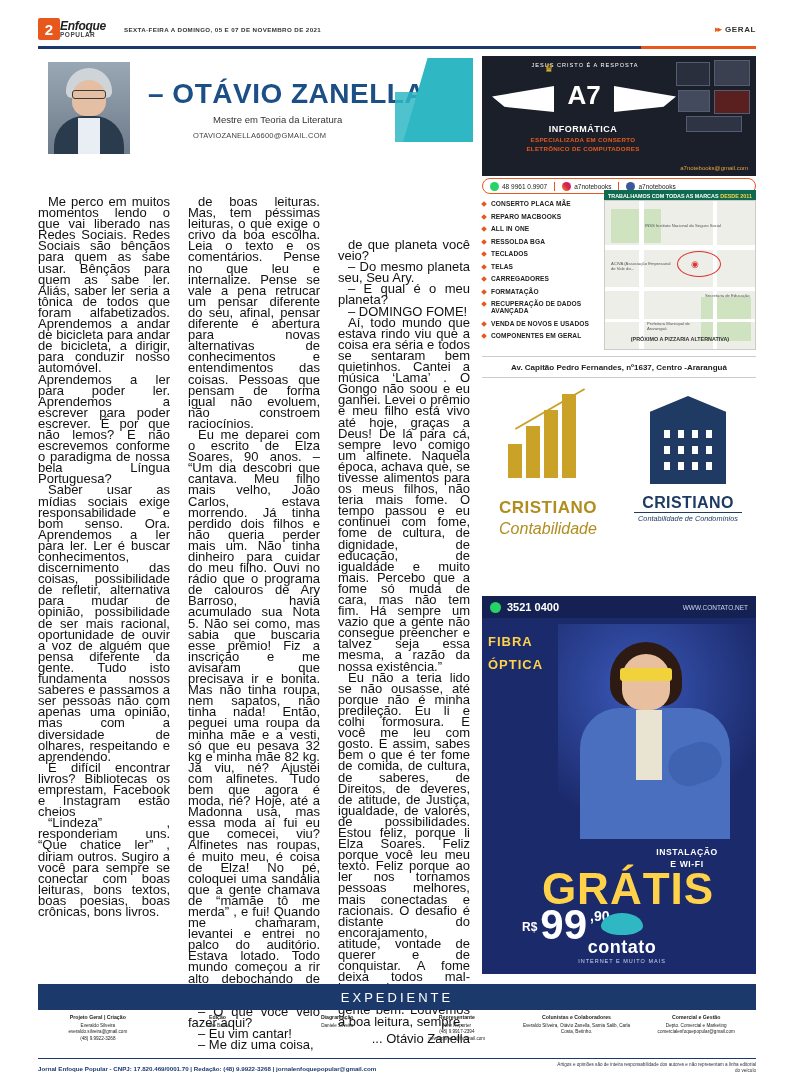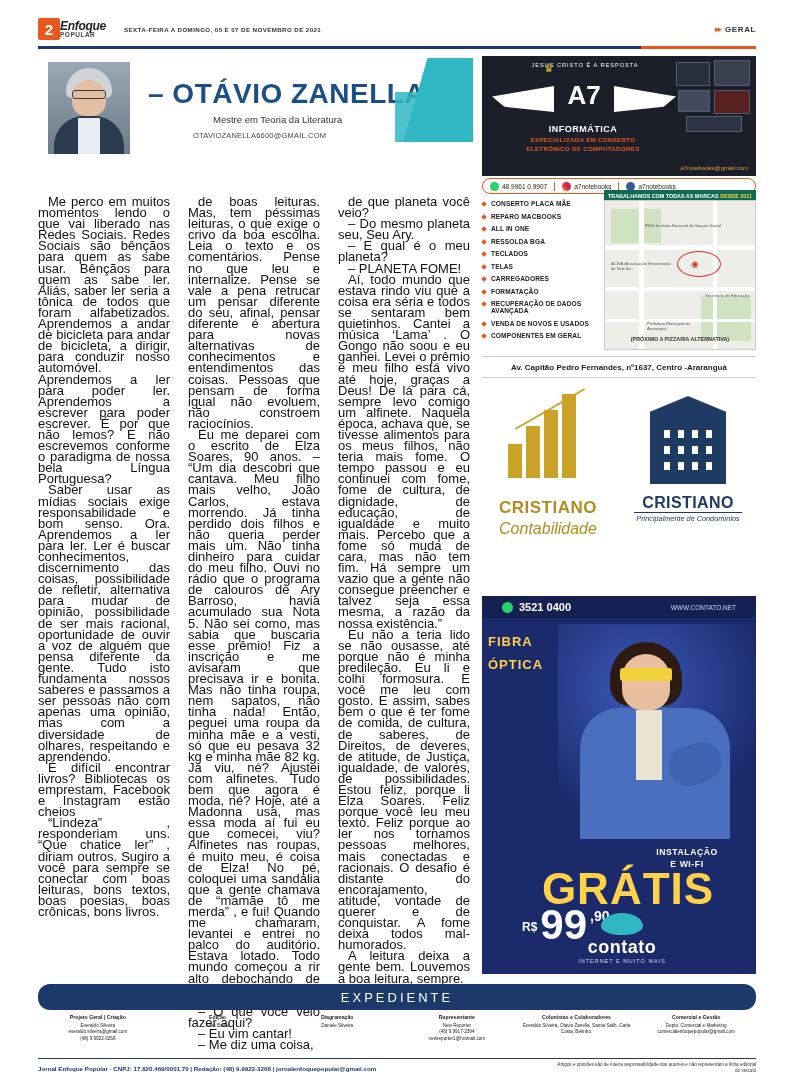--- a/index.html
+++ b/index.html
@@ -114,21 +114,21 @@
   .ad-admin { position:absolute; left:620px; top:386px; width:136px; height:200px; text-align:center;}
   .ad-admin .bld { position:absolute; left:30px; top:10px; width:76px; height:88px; background:#1f3b63;
      clip-path: polygon(0 18%, 50% 0, 100% 18%, 100% 100%, 0 100%);}
   .ad-admin .win { position:absolute; background:#fff; width:6px; height:8px;}
   .ad-admin .nm { position:absolute; left:0; top:108px; width:136px; font-size:16px; font-weight:bold; color:#1f3b63; letter-spacing:.4px;}
   .ad-admin .sb { position:absolute; left:0; top:128px; width:136px; font-size:7.3px; font-style:italic; color:#1f3b63;}
   .ad-admin .rule { position:absolute; left:14px; top:126px; width:108px; height:1px; background:#1f3b63;}
 
   
   .ad-contato { position:absolute; left:482px; top:596px; width:274px; height:378px; background:#1b2a6b; overflow:hidden; }
-  .ad-contato .topbar { position:absolute; left:0; top:0; width:274px; height:22px; background:#142152; display:flex; align-items:center; gap:6px; padding:0 20px;}
+  .ad-contato .topbar { position:absolute; left:0; top:0; width:274px; height:22px; background:#142152; display:flex; align-items:center; gap:6px; padding:0 8px;}
   .ad-contato .topbar .wa { width:11px; height:11px; border-radius:50%; background:#25d366;}
   .ad-contato .phone { color:#fff; font-size:11px; font-weight:bold;}
   .ad-contato .site { color:#cfd6ef; font-size:6.5px; margin-left:auto;}
   .vtext { position:absolute; left:6px; top:38px; width:18px; color:#ffd24a; font-size:13px; font-weight:bold; line-height:15px; text-align:right; letter-spacing:1px;}
   .vtext span { display:block;}
   .person { position:absolute; right:0; top:28px; width:198px; height:215px; background: radial-gradient(circle at 40% 30%, #3a58b8 0%, #1b2a6b 70%); overflow:hidden;}
   .person .hair2 { position:absolute; left:52px; top:18px; width:72px; height:64px; background:#2d1a12; border-radius:36px 36px 20px 20px;}
   .person .face2 { position:absolute; left:64px; top:30px; width:48px; height:56px; background:#e8c0a0; border-radius:24px 24px 20px 20px;}
   .person .sun { position:absolute; left:62px; top:44px; width:52px; height:13px; background:#f2d23a; border-radius:3px;}
   .person .jack { position:absolute; left:22px; top:84px; width:150px; height:132px; background:#4a6fbf; border-radius:40px 40px 0 0;}
@@ -145,25 +145,25 @@
   .clogo .swoosh { width:42px; height:22px; margin:0 auto 2px; background:#2fb7c4; border-radius:50% 50% 50% 50%/60% 60% 40% 40%;}
   .clogo .nm { font-size:18px; color:#fff; font-weight:bold; letter-spacing:.5px;}
   .clogo .tg { font-size:5.5px; color:#cfd6ef; letter-spacing:1px;}
 
   
   .cols { position:absolute; left:38px; top:196px; width:432px; height:780px; }
   .col { position:absolute; top:0; width:132px; font-size:13px; line-height:11.1px; color:#111; text-align:justify; }
   .col p { margin:0; text-indent:10px; }
   .col.c1 { left:0; }
   .col.c2 { left:150px; }
-  .col.c3 { left:300px; }
+  .col.c3 { left:300px;margin-top:43px; }
 
   
   .exp-band { position:absolute; left:38px; top:984px; width:718px; height:26px; background:#1b3a6b; color:#fff;
-    display:flex; align-items:center; justify-content:center; font-size:13px; letter-spacing:3px;border-radius:12px;}
+    display:flex; align-items:center; justify-content:center; font-size:13px; letter-spacing:3px;}
   .exp-grid { position:absolute; left:38px; top:1014px; width:718px; height:42px; display:flex; }
   .exp-cell { flex:1; text-align:center; font-size:4.6px; color:#222; line-height:6.6px; padding:0 4px;}
   .exp-cell .h { font-weight:bold; font-size:5.2px; margin-bottom:2px;}
   .foot-rule { position:absolute; left:38px; top:1058px; width:718px; height:1px; background:#1b3a6b;}
   .foot { position:absolute; left:38px; top:1062px; width:718px; display:flex; align-items:center; }
   .foot .ftext { font-size:6.2px; font-weight:bold; color:#1b3a6b;}
   .foot .fnote { margin-left:auto; width:200px; text-align:right; font-size:4.6px; color:#333; line-height:6px;}
 </style>
 </head>
 <body>
@@ -213,21 +213,21 @@
       <p>de boas leituras. Mas, tem péssimas leituras, o que exige o crivo da boa escolha. Leia o texto e os comentários. Pense no que leu e internalize. Pense se vale a pena retrucar um pensar diferente do seu, afinal, pensar diferente é abertura para novas alternativas de conhecimentos e entendimentos das coisas. Pessoas que pensam de forma igual não evoluem, não constroem raciocínios.</p>
       <p>Eu me deparei com o escrito de Elza Soares, 90 anos. – “Um dia descobri que cantava. Meu filho mais velho, João Carlos, estava morrendo. Já tinha perdido dois filhos e não queria perder mais um. Não tinha dinheiro para cuidar do meu filho. Ouvi no rádio que o programa de calouros de Ary Barroso, havia acumulado sua Nota 5. Não sei como, mas sabia que buscaria esse prêmio! Fiz a inscrição e me avisaram que precisava ir e bonita. Mas não tinha roupa, nem sapatos, não tinha nada! Então, peguei uma roupa da minha mãe e a vesti, só que eu pesava 32 kg e minha mãe 82 kg. Já viu, né? Ajustei com alfinetes. Tudo bem que agora é moda, né? Hoje, até a Madonna usa, mas essa moda aí fui eu que comecei, viu? Alfinetes nas roupas, é muito meu, é coisa de Elza! No pé, coloquei uma sandália que a gente chamava de “mamãe tô me merda” , e fui! Quando me chamaram, levantei e entrei no palco do auditório. Estava lotado. Todo mundo começou a rir alto debochando de mim. Seu Ary me chamou e perguntou:</p>
       <p>– O que você veio fazer aqui?</p>
       <p>– Eu vim cantar!</p>
       <p>– Me diz uma coisa,</p>
     </div>
     <div class="col c3">
       <p>de que planeta você veio?</p>
       <p>– Do mesmo planeta seu, Seu Ary.</p>
       <p>– E qual é o meu planeta?</p>
-      <p>– PLANETA FOME!</p>
+      <p>– DOMINGO FOME!</p>
       <p>Aí, todo mundo que estava rindo viu que a coisa era séria e todos se sentaram bem quietinhos. Cantei a música ‘Lama’ . O Gongo não soou e eu ganhei. Levei o prêmio e meu filho está vivo até hoje, graças a Deus! De lá para cá, sempre levo comigo um alfinete. Naquela época, achava que, se tivesse alimentos para os meus filhos, não teria mais fome. O tempo passou e eu continuei com fome, fome de cultura, de dignidade, de educação, de igualdade e muito mais. Percebo que a fome só muda de cara, mas não tem fim. Há sempre um vazio que a gente não consegue preencher e talvez seja essa mesma, a razão da nossa existência.”</p>
       <p>Eu não a teria lido se não ousasse, até porque não é minha predileção. Eu li e colhi formosura. E você me leu com gosto. E assim, sabes bem o que é ter fome de comida, de cultura, de saberes, de Direitos, de deveres, de atitude, de Justiça, igualdade, de valores, de possibilidades. Estou feliz, porque li Elza Soares. Feliz porque você leu meu texto. Feliz porque ao ler nos tornamos pessoas melhores, mais conectadas e racionais. O desafio é distante do encorajamento, atitude, vontade de querer e de conquistar. A fome deixa todos mal-humorados.</p>
       <p>A leitura deixa a gente bem. Louvemos a boa leitura, sempre.</p>
       <p style="text-align:right;text-indent:0;margin-top:6px;">... Otávio Zanella</p>
     </div>
   </div>
 
   <div class="ad-a7">
     <div class="jesus">JESUS CRISTO É A RESPOSTA</div>
     <div class="crown">♛</div>
@@ -319,21 +319,21 @@
         <div class="win" style="left:28px;top:50px;"></div>
       <div class="win" style="left:42px;top:50px;"></div>
         <div class="win" style="left:56px;top:50px;"></div>
       <div class="win" style="left:14px;top:66px;"></div>
         <div class="win" style="left:28px;top:66px;"></div>
       <div class="win" style="left:42px;top:66px;"></div>
         <div class="win" style="left:56px;top:66px;"></div>
     </div>
     <div class="nm">CRISTIANO</div>
     <div class="rule"></div>
-    <div class="sb">Principalmente de Condomínios</div>
+    <div class="sb">Contabilidade de Condomínios</div>
   </div>
 
   <div class="ad-contato">
     <div class="topbar">
       <span class="wa"></span>
       <span class="phone">3521 0400</span>
       <span class="site">WWW.CONTATO.NET</span>
     </div>
     <div class="vtext">
       <span>FIBRA</span>

